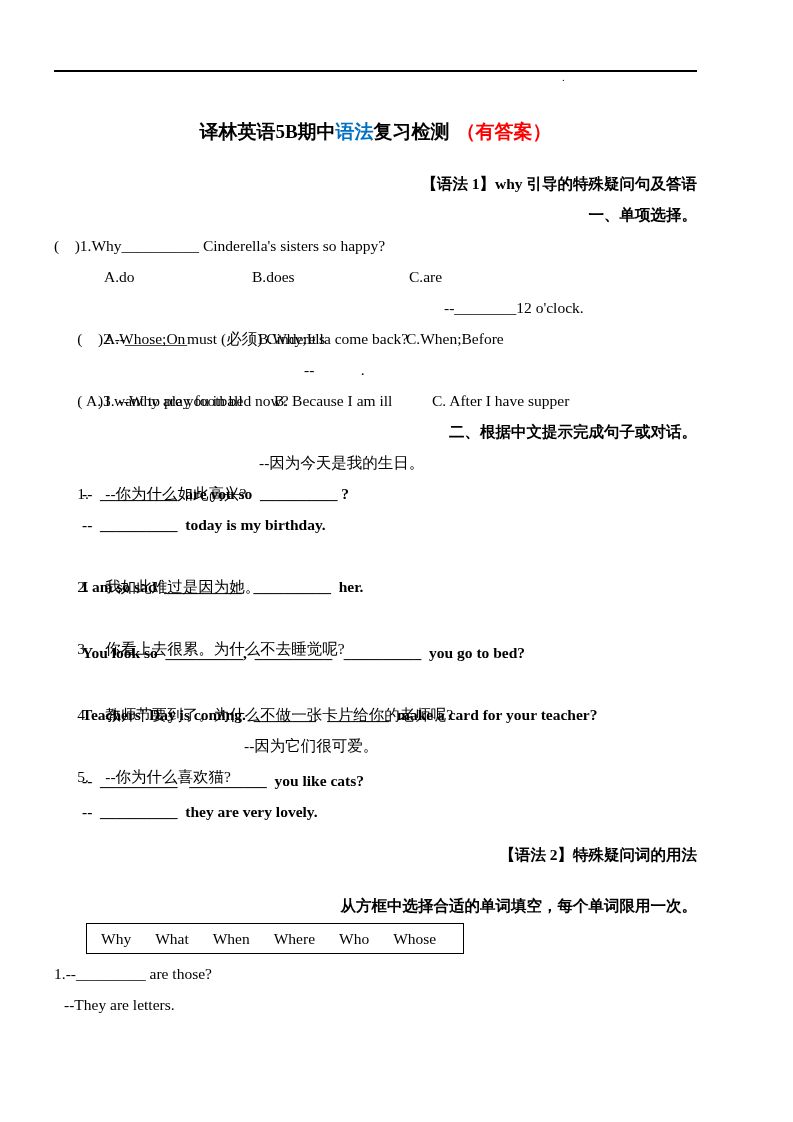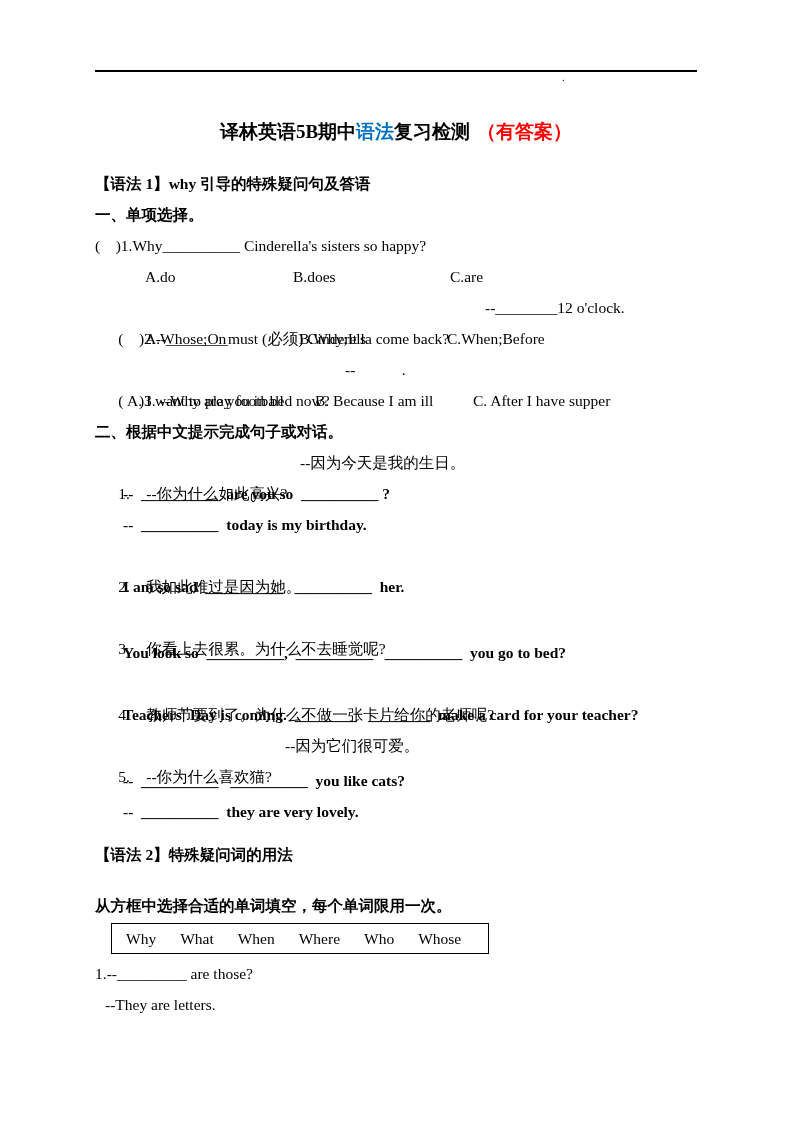--- a/index.html
+++ b/index.html
@@ -7,51 +7,51 @@
     font-family: "Liberation Serif", "DejaVu Serif", "DejaVu Sans", serif;
     color: #000;
   }
   .page {
     position: relative;
     width: 793px;
     height: 1122px;
     background: #fff;
     overflow: hidden;
   }
-  .content { padding-left: 95px; padding-right: 96px; }
+  .content { padding-left: 54px; padding-right: 96px; }
   .rule { border-top: 2px solid #000; margin-top: 70px; height: 0; }
   .stray { position: absolute; left: 562px; top: 72px; font-size: 11px; line-height: 11px; }
   .title {
     text-align: center;
     font-size: 19px;
     font-weight: bold;
     line-height: 28px;
     margin: 46px 0 22px 0;
     white-space: pre;
   }
   .blue { color: #0070C0; }
   .red  { color: #FF0000; margin-left: 7px; }
   .line {
     position: relative;
     height: 31px;
     line-height: 31px;
     font-size: 15.5px;
     white-space: pre;
   }
-  .bold { font-weight: bold; }
+  .bold { font-weight: bold; text-align: right; }
   .abs { position: absolute; top: 0; white-space: pre; }
   .indent { padding-left: 28px; font-weight: bold; }
   .indent-sm { padding-left: 10px; }
   .num { display: inline-block; width: 28px; }
   .mt4  { margin-top: 4px; }
   .mt12 { margin-top: 12px; }
   .mt6  { margin-top: 20px; }
   .wordbox {
     box-sizing: border-box;
-    margin: 2px 0 0 16px;
+    margin: 2px 0 0 32px;
     width: 378px;
     height: 31px;
     border: 1px solid #000;
     display: flex;
     align-items: center;
     padding-left: 14px;
     gap: 24px;
     font-size: 15.5px;
     white-space: pre;
   }

